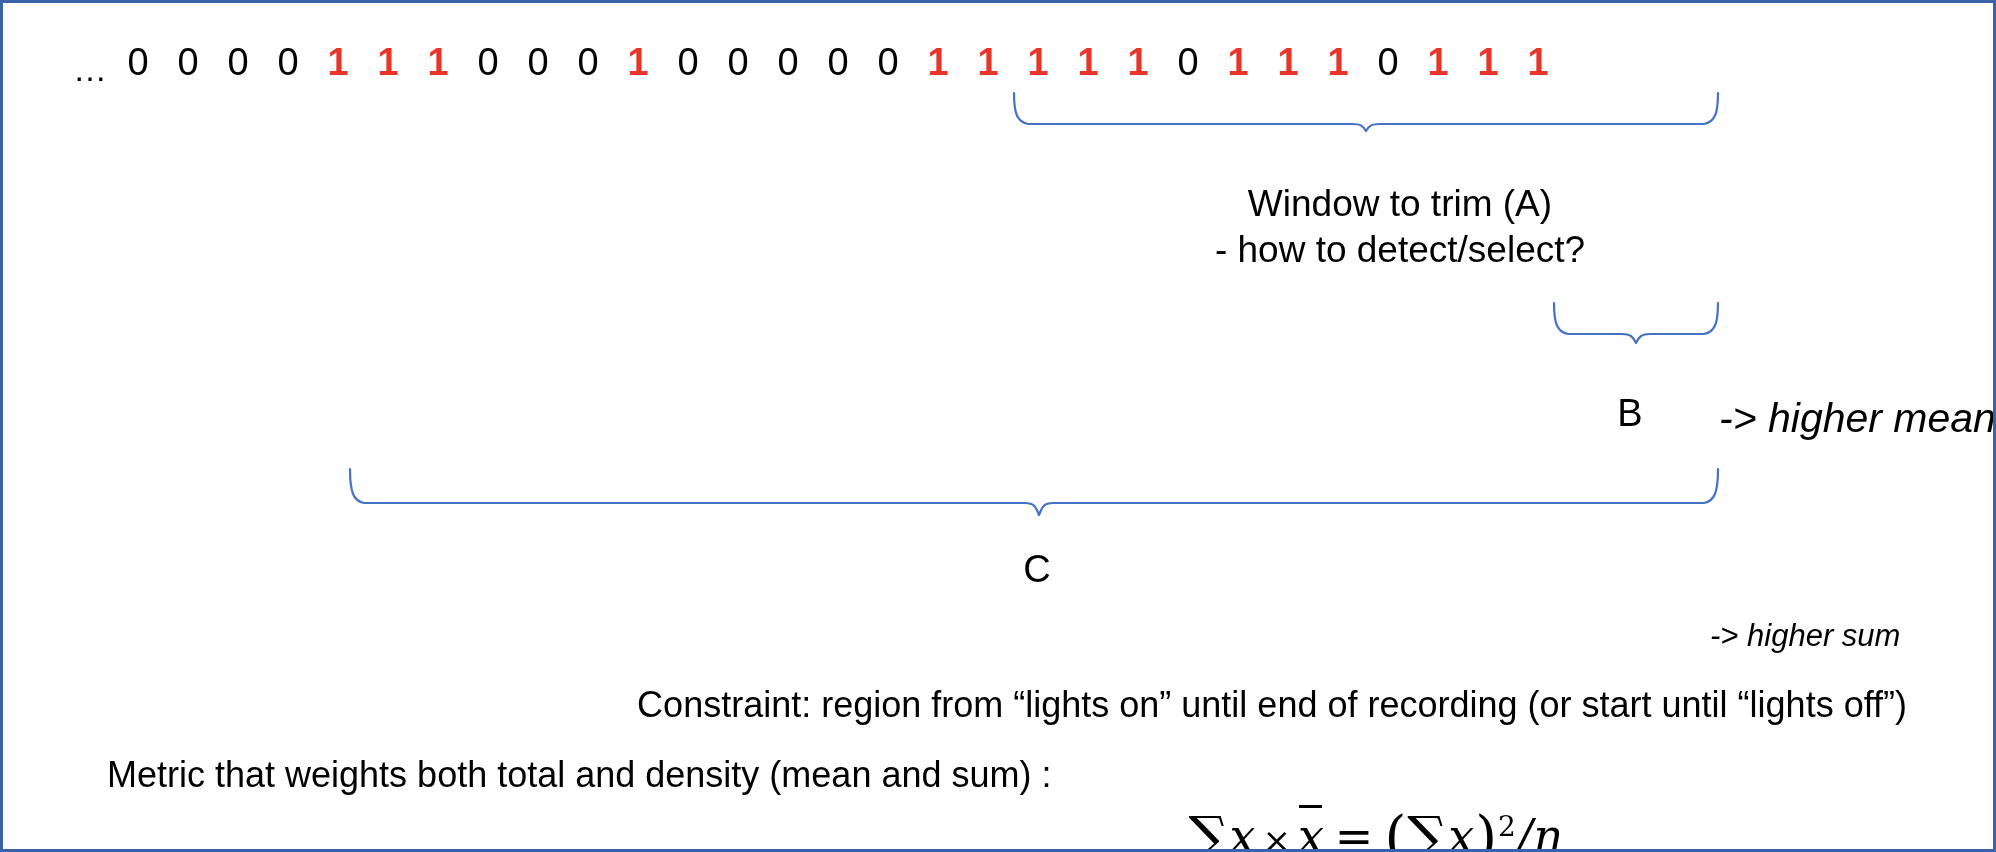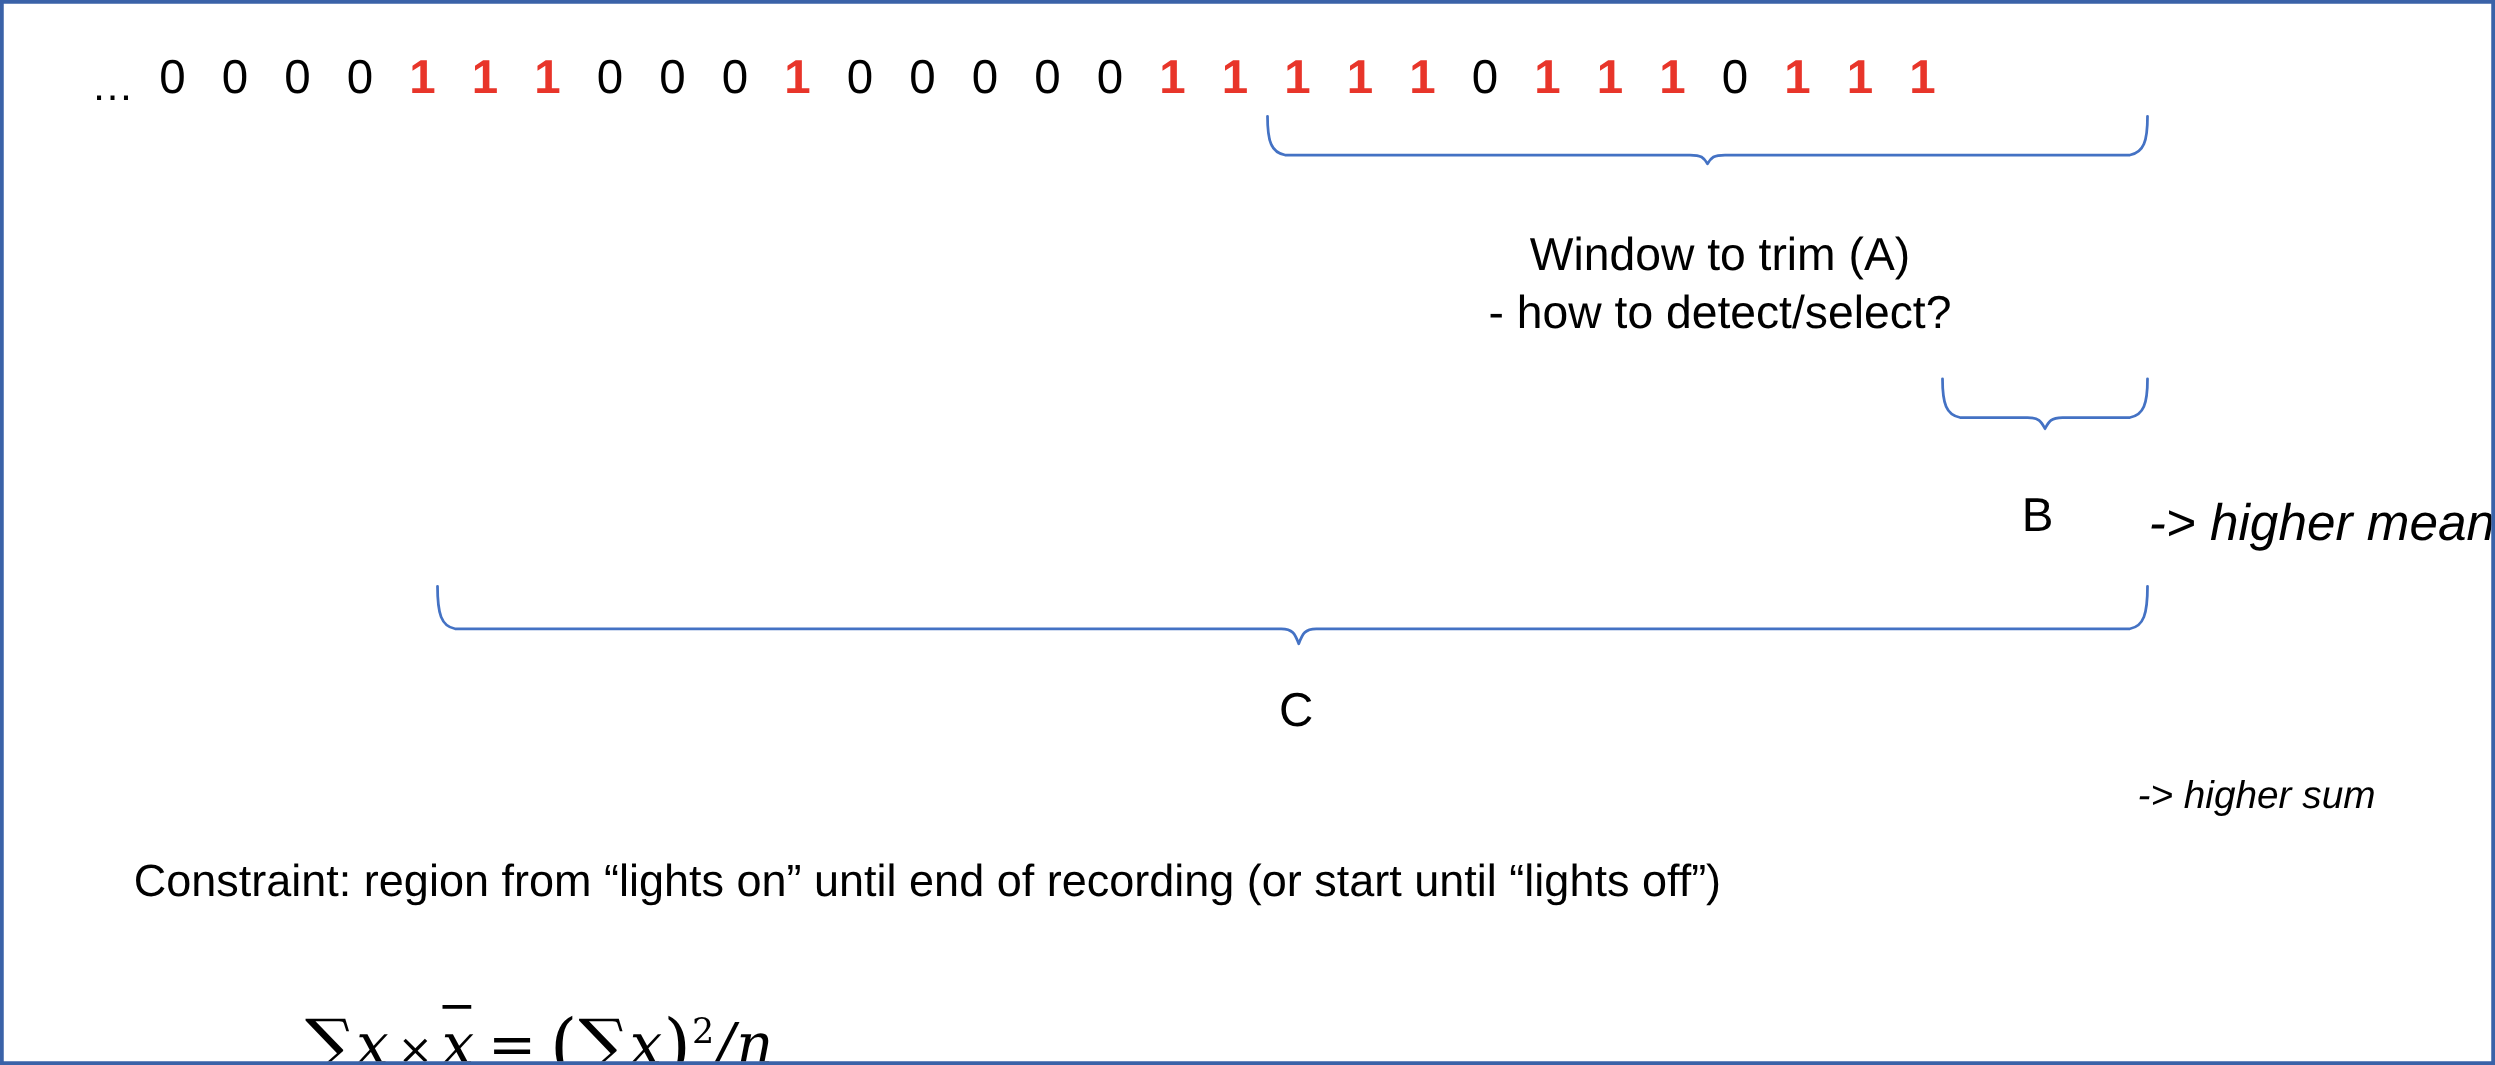--- a/index.html
+++ b/index.html
@@ -64,21 +64,21 @@
 
   
   .lbl {
     position: absolute;
     color: #000000;
     white-space: pre;
     line-height: 1.24;
   }
   #label-a {
     top: 178px;
-    left: 1020px;
+    left: 1044px;
     width: 706px;
     text-align: center;
     font-size: 37px;
   }
   #label-b {
     top: 387px;
     left: 1578px;
     width: 98px;
     text-align: center;
     font-size: 38px;
@@ -108,20 +108,21 @@
     position: absolute;
     left: 104px;
     top: 678px;
     width: 1800px;
   }
   #line-constraint {
     font-size: 36px;
     color: #000000;
     line-height: 1.35;
     white-space: pre;
+    text-align: right;
   }
   #line-metric {
     margin-top: 12px;
     font-size: 36px;
     color: #000000;
     line-height: 1.3;
     display: flex;
     align-items: baseline;
     white-space: pre;
   }
@@ -232,19 +233,20 @@
   </div>
 
   <div class="lbl" id="label-c">C</div>
 
   <div class="lbl" id="label-higher-sum">-&gt; higher sum</div>
 
   <div id="bottom-block">
     <div id="line-constraint">Constraint: region from “lights on” until end of recording (or start until “lights off”)</div>
 
     <div id="line-metric">
+      <span>Metric that weights both total and density (mean and sum) :</span>
       <span class="formula">
         <span class="big-sum">∑</span><span>x</span><span class="times">×</span><span class="bar-x"><span class="bar"></span><span>x</span></span><span class="eq">=</span><span class="paren">(</span><span class="big-sum">∑</span><span>x</span><span class="paren">)</span><span class="sup">2</span><span>/n</span>
       </span>
     </div>
   </div>
 
 </div>
 
 </body></html>

